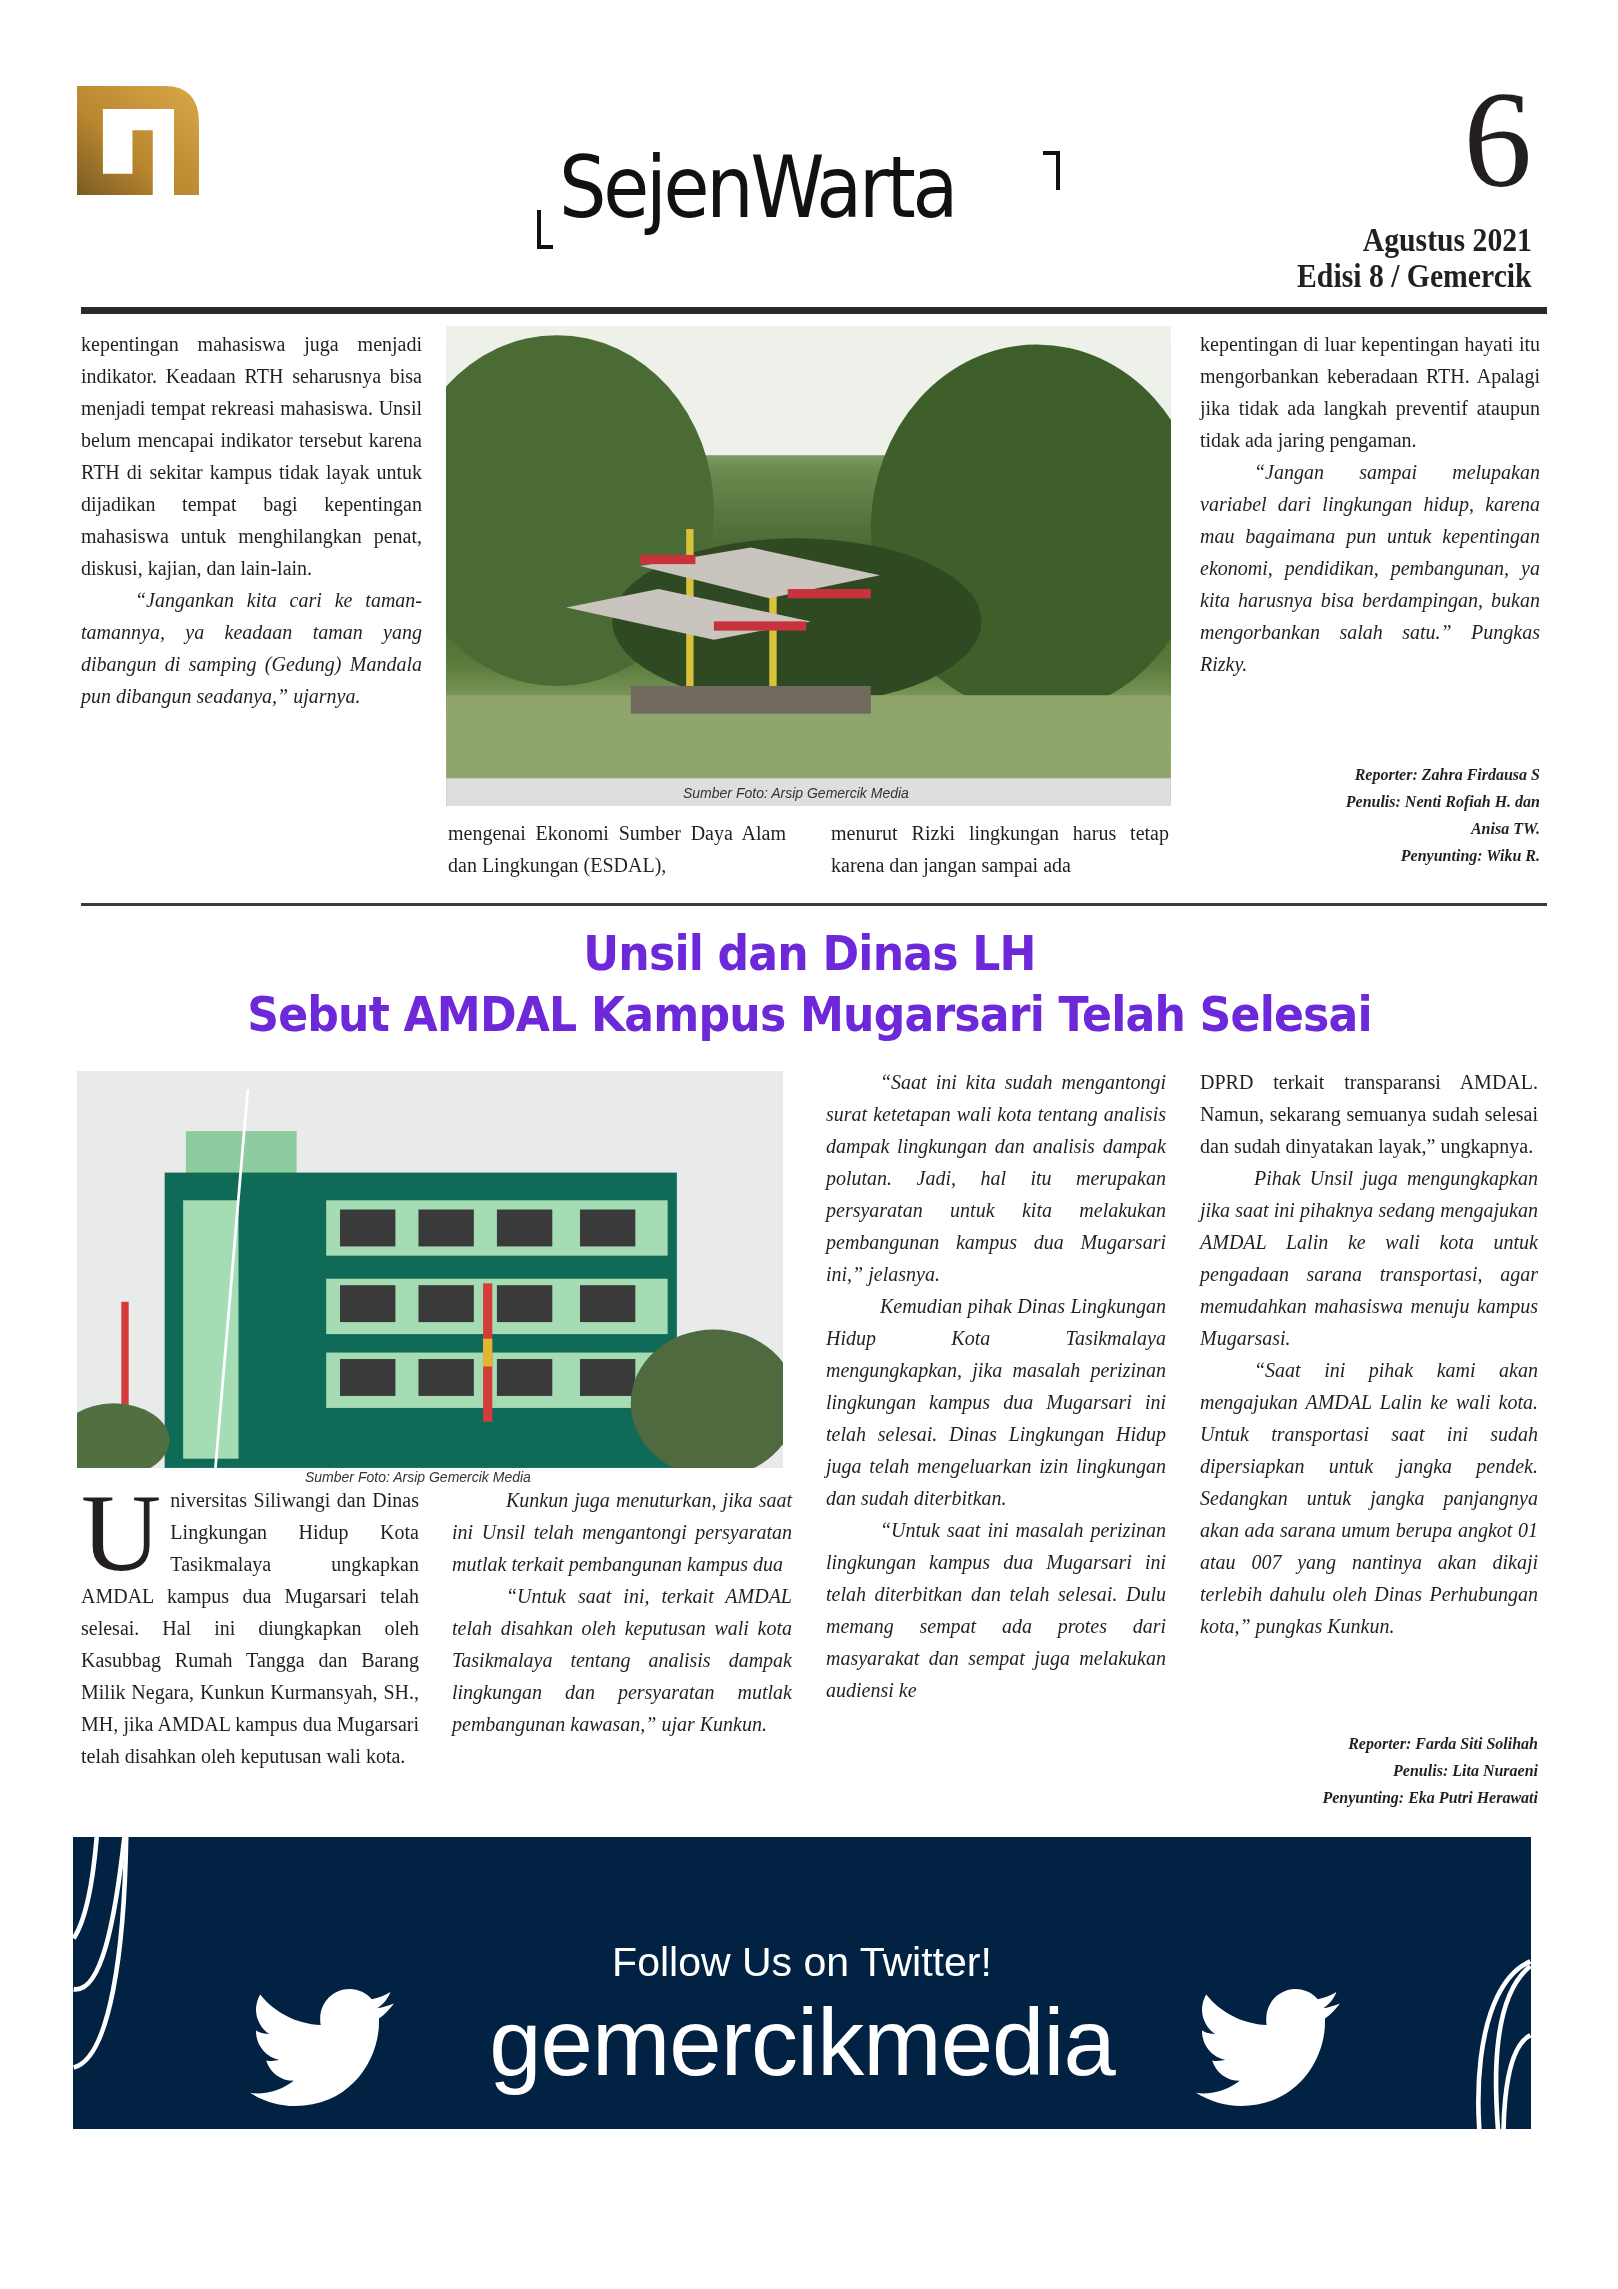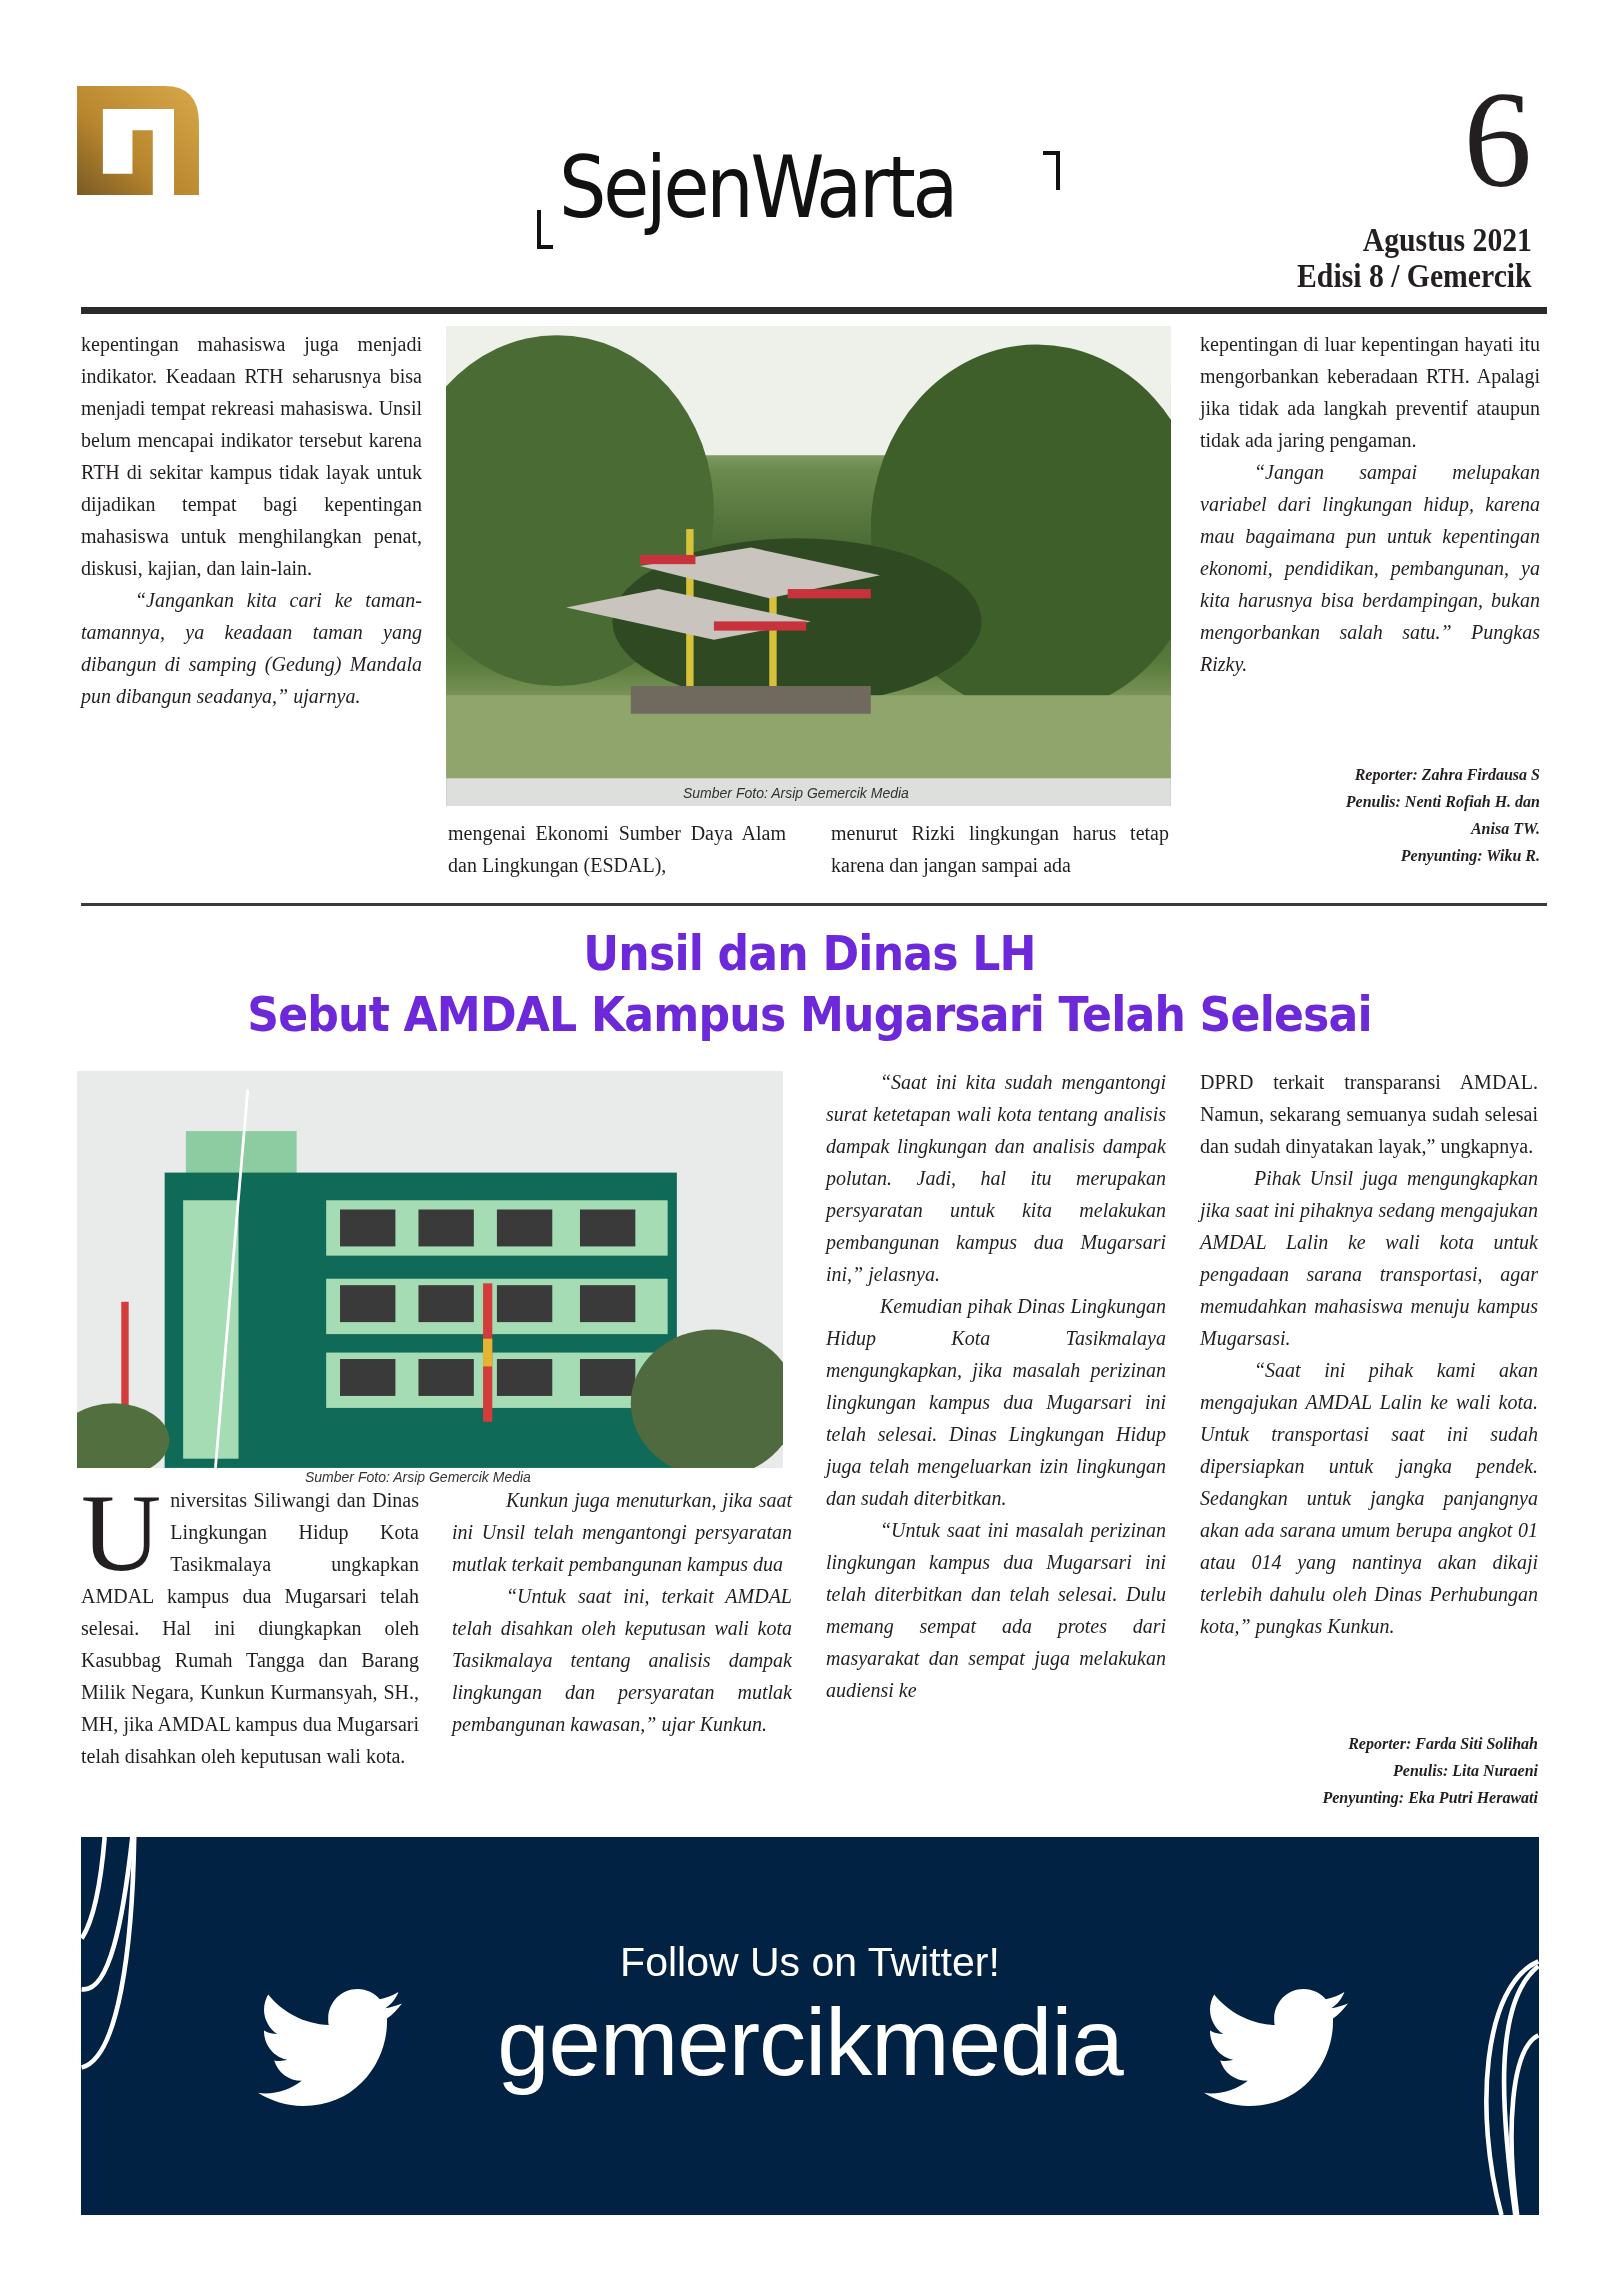--- a/index.html
+++ b/index.html
@@ -47,21 +47,21 @@
     background: linear-gradient(#eeeeee 0%, #e6e6e6 40%, #d8dcd5 100%); }
 
   
   #headline { left: 0; top: 923px; width: 1619px; text-align: center;
     font-family: "DejaVu Sans", sans-serif; font-weight: bold; color: #6d28d9; }
   #headline div { font-size: 48px; line-height: 61px; letter-spacing: -0.9px; transform: scaleX(0.92); }
 
   .dropcap { float: left; font-size: 111px; line-height: 89px; margin: 3.7px 9.2px -5.5px 0; color: #231f20; }
 
   
-  #banner { left: 81px; top: 1837px; width: 1458px; height: 378px; background: #022244; overflow: hidden; }
+  #banner { left: 73px; top: 1837px; width: 1458px; height: 292px; background: #022244; overflow: hidden; }
   #banner .follow { position: absolute; left: 0; width: 100%; top: 102px; text-align: center;
     font-family: "Liberation Sans", sans-serif; font-size: 41px; color: #fff; }
   #banner .handle { position: absolute; left: 0; width: 100%; top: 152px; text-align: center;
     font-family: "Liberation Sans", sans-serif; font-size: 94px; color: #fff; letter-spacing: -0.9px; }
   #banner .bird { position: absolute; width: 148px; height: 120px; }
 </style>
 </head>
 <body>
 
 <svg id="logo" class="abs" viewBox="0 0 132 118">
@@ -182,21 +182,21 @@
 
 <div class="col" style="left:826px; top:1066px; width:340px;">
   <p class="indent">“Saat ini kita sudah mengantongi surat ketetapan wali kota tentang analisis dampak lingkungan dan analisis dampak polutan. Jadi, hal itu merupakan persyaratan untuk kita melakukan pembangunan kampus dua Mugarsari ini,” jelasnya.</p>
   <p class="indent">Kemudian pihak Dinas Lingkungan Hidup Kota Tasikmalaya mengungkapkan, jika masalah perizinan lingkungan kampus dua Mugarsari ini telah selesai. Dinas Lingkungan Hidup juga telah mengeluarkan izin lingkungan dan sudah diterbitkan.</p>
   <p class="indent">“Untuk saat ini masalah perizinan lingkungan kampus dua Mugarsari ini telah diterbitkan dan telah selesai. Dulu memang sempat ada protes dari masyarakat dan sempat juga melakukan audiensi ke</p>
 </div>
 
 <div class="col" style="left:1200px; top:1066px; width:338px;">
   <p>DPRD terkait transparansi AMDAL. Namun, sekarang semuanya sudah selesai dan sudah dinyatakan layak,” ungkapnya.</p>
   <p class="indent">Pihak Unsil juga mengungkapkan jika saat ini pihaknya sedang mengajukan AMDAL Lalin ke wali kota untuk pengadaan sarana transportasi, agar memudahkan mahasiswa menuju kampus Mugarsasi.</p>
-  <p class="indent">“Saat ini pihak kami akan mengajukan AMDAL Lalin ke wali kota. Untuk transportasi saat ini sudah dipersiapkan untuk jangka pendek. Sedangkan untuk jangka panjangnya akan ada sarana umum berupa angkot 01 atau 014 yang nantinya akan dikaji terlebih dahulu oleh Dinas Perhubungan kota,” pungkas Kunkun.</p>
+  <p class="indent">“Saat ini pihak kami akan mengajukan AMDAL Lalin ke wali kota. Untuk transportasi saat ini sudah dipersiapkan untuk jangka pendek. Sedangkan untuk jangka panjangnya akan ada sarana umum berupa angkot 01 atau 007 yang nantinya akan dikaji terlebih dahulu oleh Dinas Perhubungan kota,” pungkas Kunkun.</p>
 </div>
 
 <div class="col byline" style="left:1200px; top:1730px; width:338px;">
   <div>Reporter: Farda Siti Solihah</div>
   <div>Penulis: Lita Nuraeni</div>
   <div>Penyunting: Eka Putri Herawati</div>
 </div>
 
 <div id="banner" class="abs">
   <svg class="abs" style="left:0;top:0;" width="1458" height="378" viewBox="0 0 1580 410">

